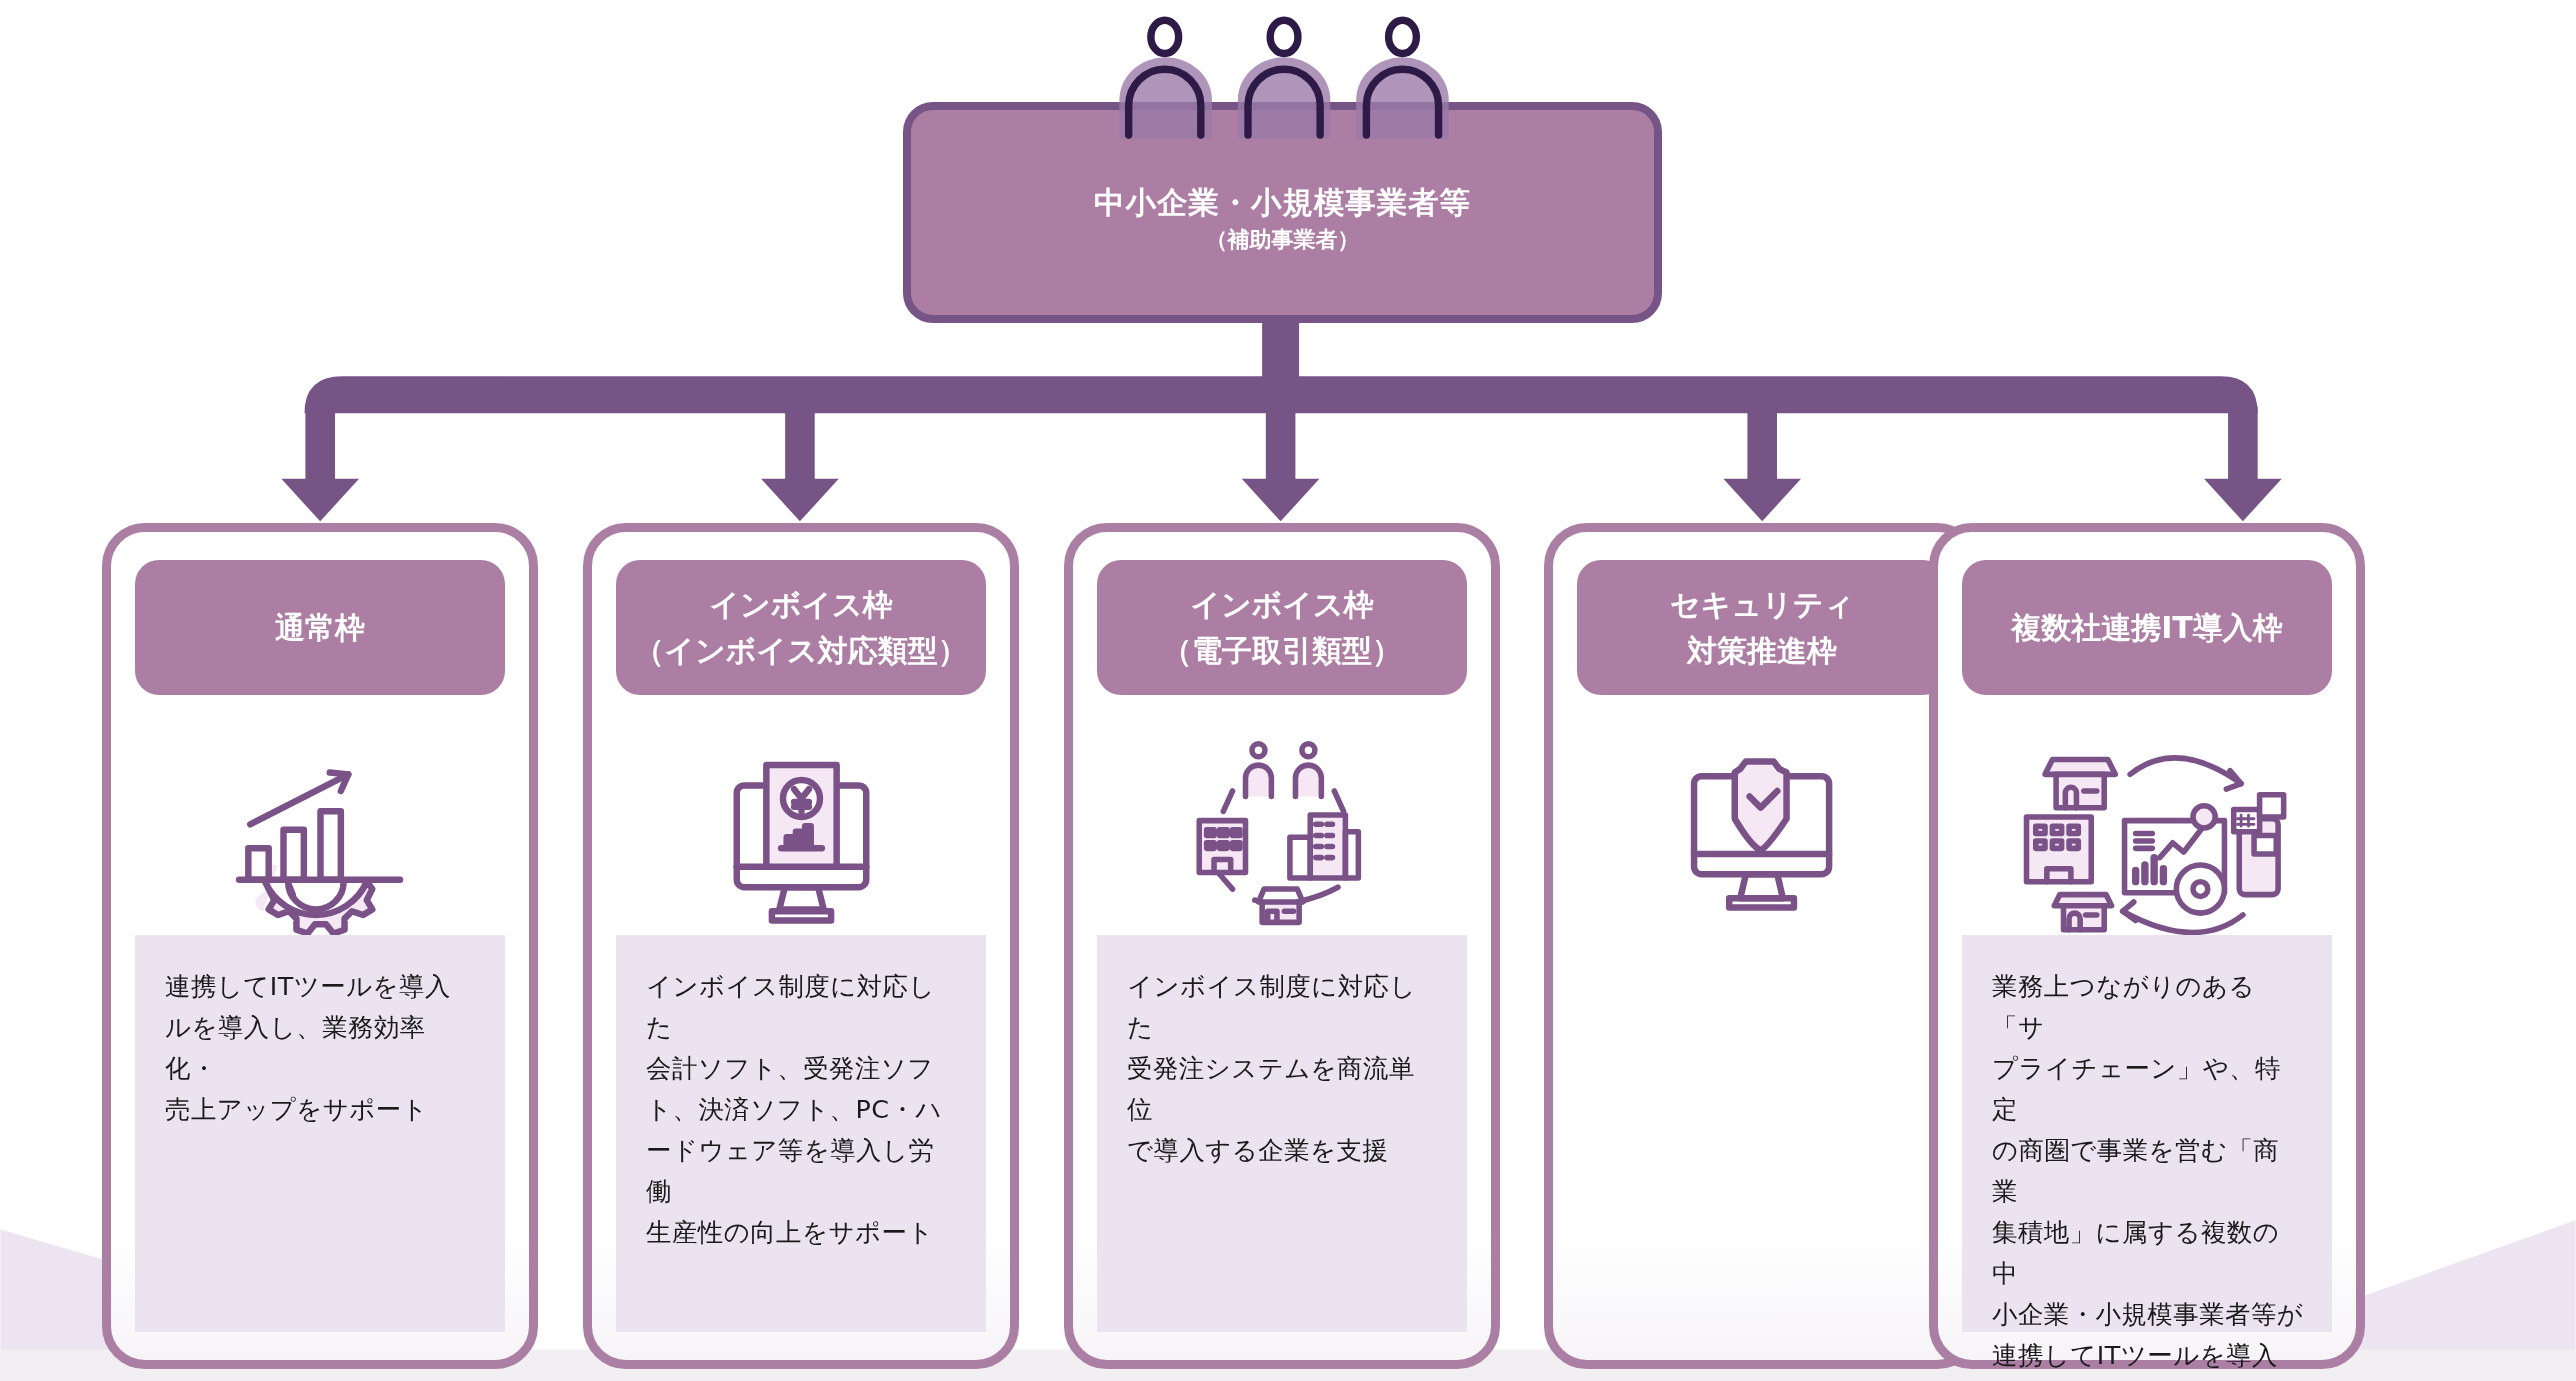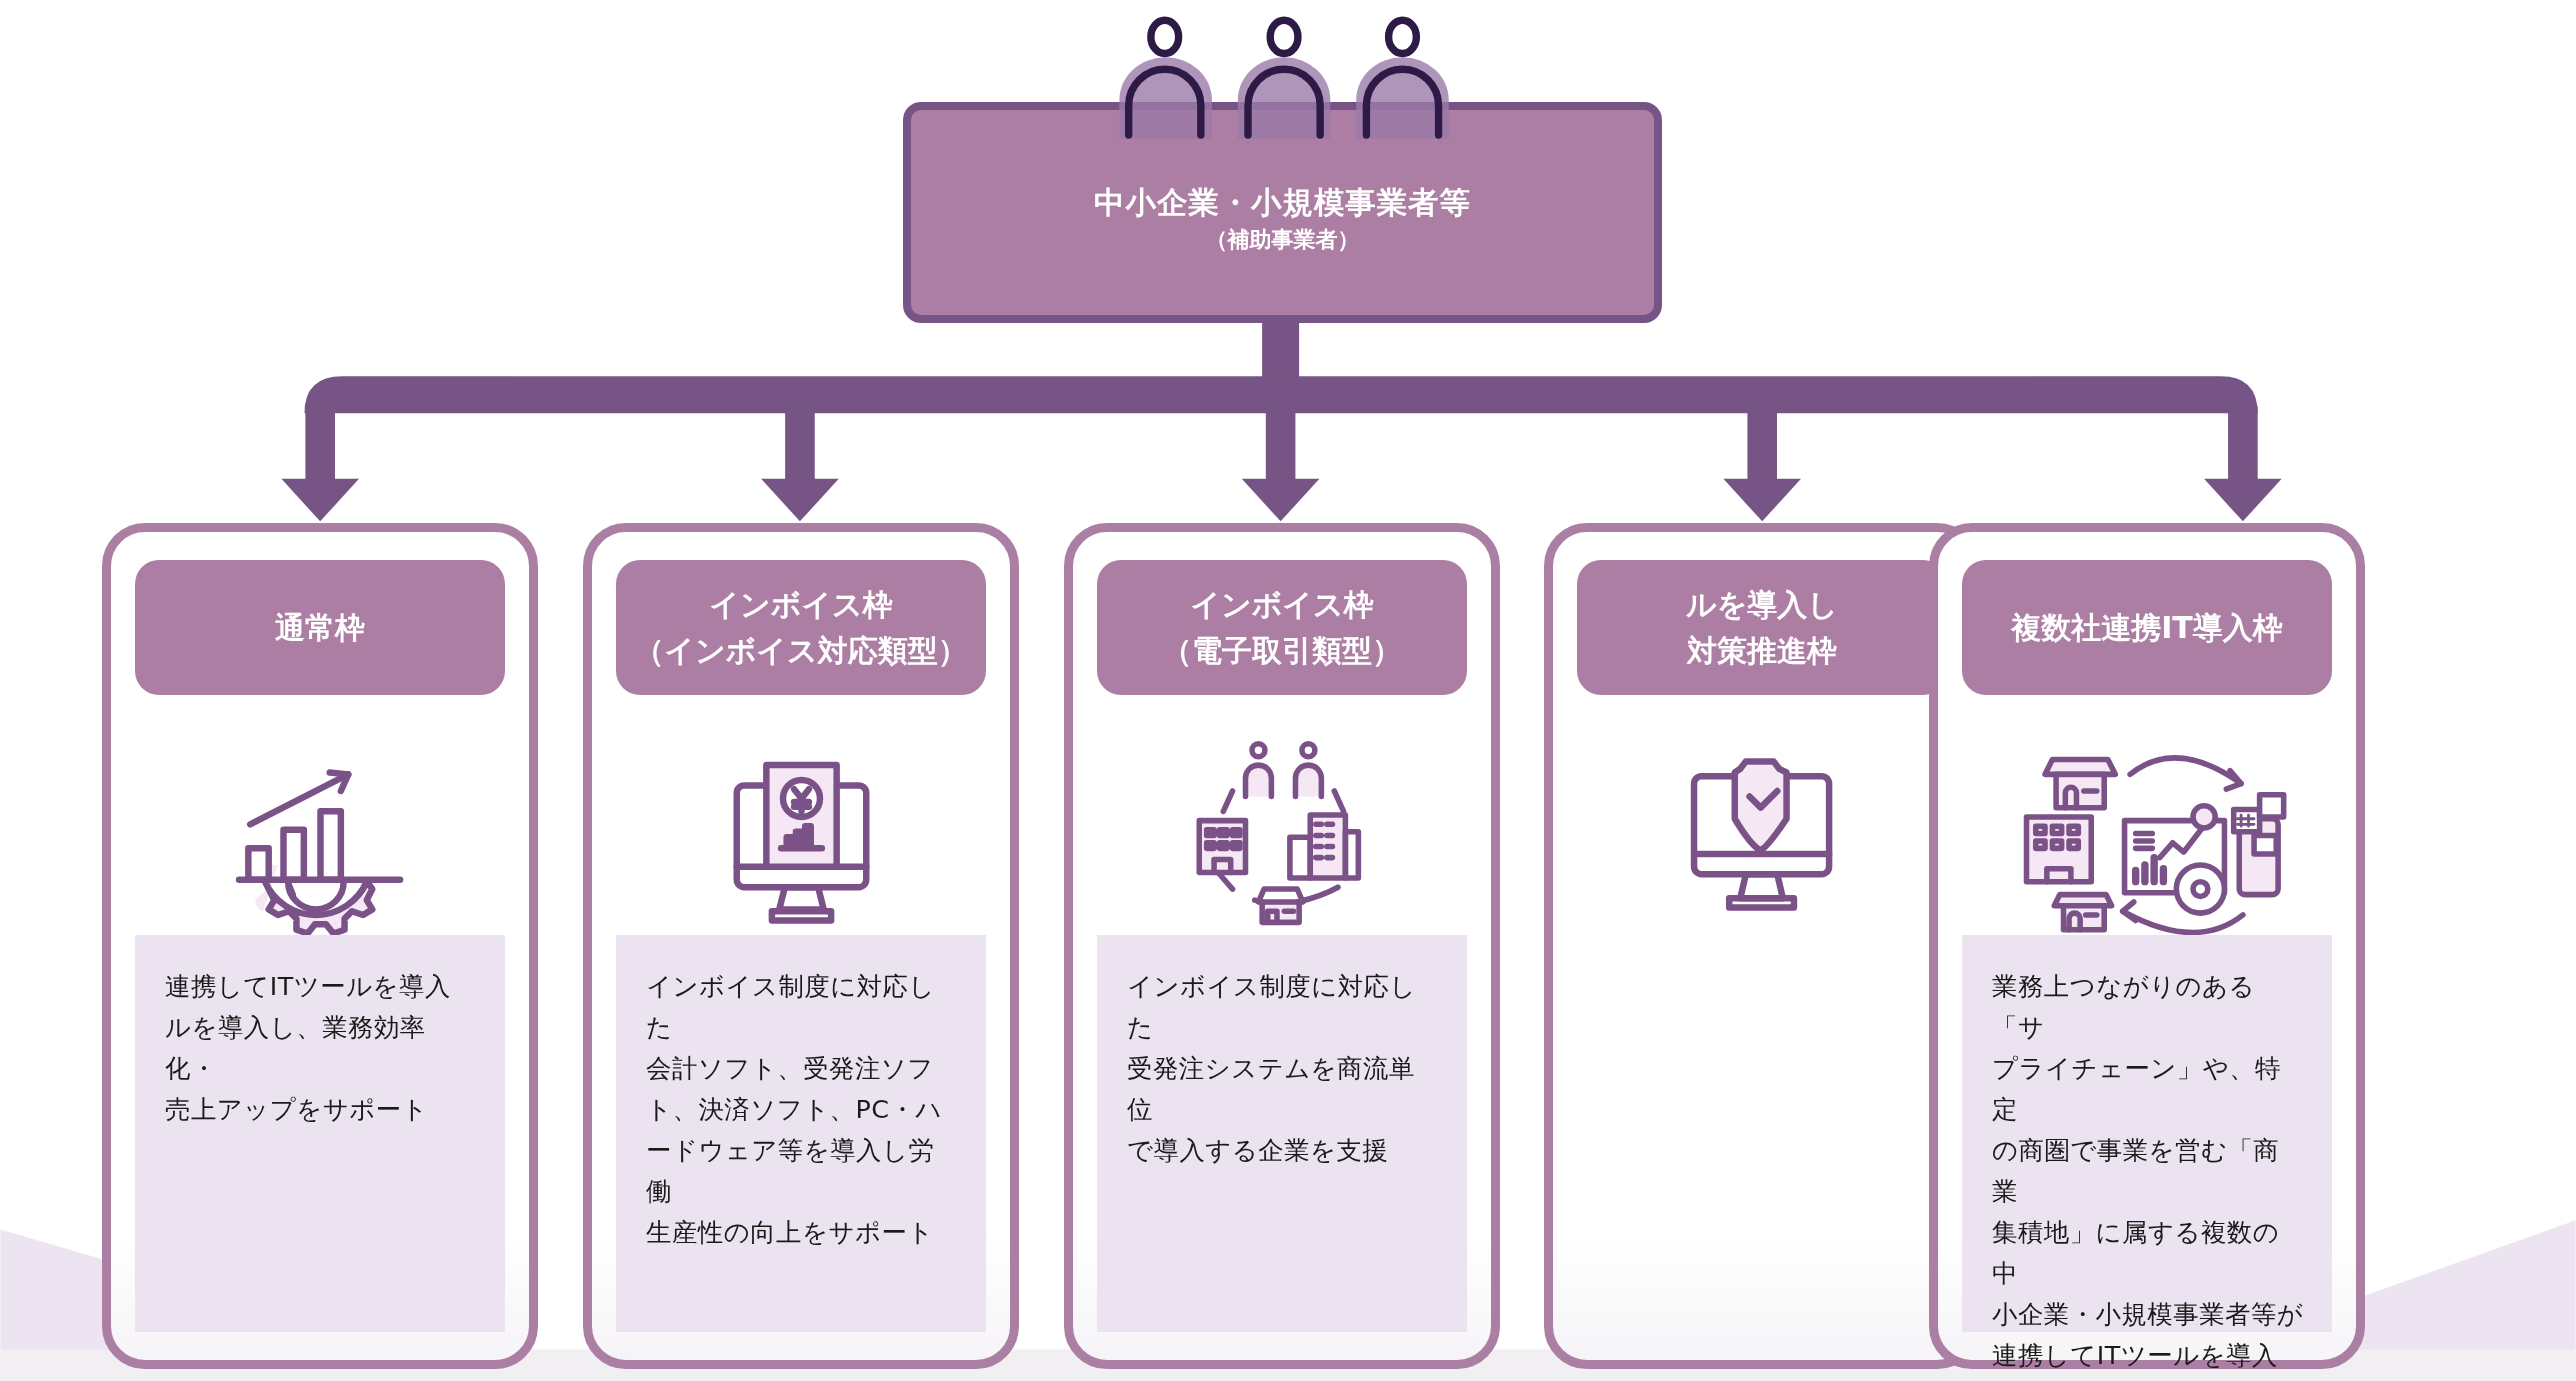--- a/index.html
+++ b/index.html
@@ -9,21 +9,21 @@
       font-family: "DejaVu Sans", "Liberation Sans", sans-serif;
     }
     .bg-wash { position: absolute; left: 0; top: 0; width: 2576px; height: 1381px; z-index: 0; }
     .connectors { position: absolute; left: 0; top: 0; width: 2576px; height: 1381px; z-index: 1; }
 
     .people { position: absolute; left: 1100px; top: 9.2px; width: 370px; height: 139px; z-index: 3; }
 
     .top-box {
       position: absolute; left: 903px; top: 102px; width: 759px; height: 221px;
       box-sizing: border-box;
-      background: #ad7ea3; border: 8.3px solid #765485; border-radius: 18px;
+      background: #ad7ea3; border: 8.3px solid #765485; border-radius: 30px;
       z-index: 2;
       display: flex; flex-direction: column; align-items: center; justify-content: center;
       padding-top: 12px;
     }
     .top-title { color: #fff; font-weight: bold; font-size: 30.5px; letter-spacing: 0.9px; }
     .top-sub { color: #fff; font-weight: bold; font-size: 22px; margin-top: 1px; }
 
     .card {
       position: absolute; top: 523px; width: 436px; height: 846px;
       box-sizing: border-box;
@@ -168,21 +168,21 @@
       <path d="M114,200 l6,-14 h36 l6,14"></path>
       <path d="M124,222 v-12 h10 v12 M142,210 h10"></path>
     </g>
   </svg>
   <div class="card-desc">インボイス制度に対応した
 受発注システムを商流単位
 で導入する企業を支援</div>
 </div>
 
 <div class="card" style="left:1544px">
-  <div class="card-header">ルを導入し
+  <div class="card-header">セキュリティ
 対策推進枠</div>
   <svg class="card-icon" viewBox="0 0 280 240">
     <g fill="none" stroke="#7a5288" stroke-width="7" stroke-linejoin="round" stroke-linecap="round">
       <rect x="66" y="64" width="146" height="106" rx="8"></rect>
       <line x1="66" y1="148" x2="212" y2="148"></line>
       <polygon points="122,170 156,170 162,196 116,196"></polygon>
       <rect x="104" y="196" width="70" height="10"></rect>
       <path d="M116,56 l6,-8 h30 l6,8 l8,4 v50 q-20,30 -28,34 q-10,-4 -28,-34 v-50 z" fill="#f5e8f4"></path>
       <polyline points="126,86 138,98 156,80"></polyline>
     </g>

